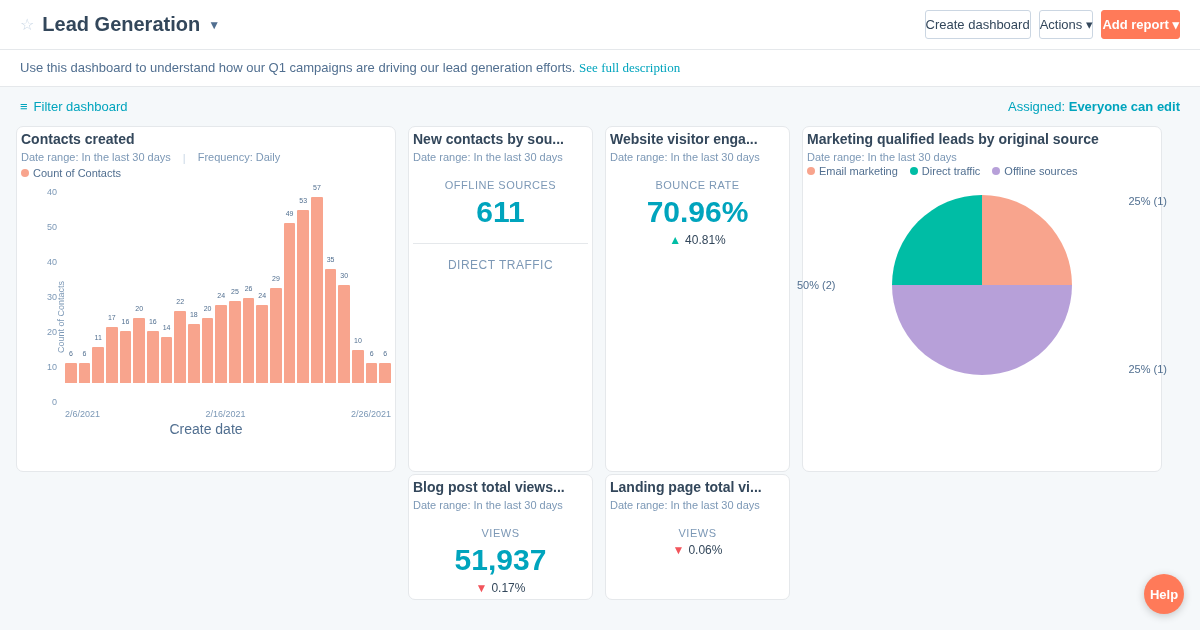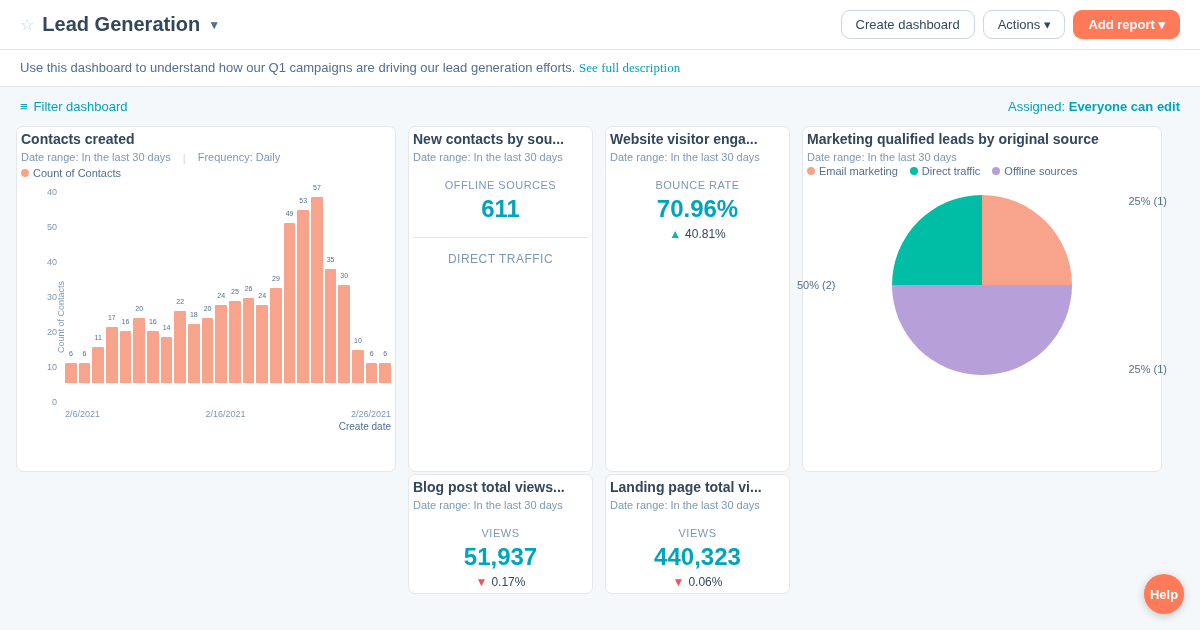--- a/index.html
+++ b/index.html
@@ -5,21 +5,21 @@
     * { box-sizing: border-box; margin: 0; padding: 0; }
     body { font-family: -apple-system, BlinkMacSystemFont, 'Segoe UI', sans-serif; background: #f5f8fa; color: #33475b; font-size: 13px; }
 
     
     .header { background: #fff; border-bottom: 1px solid #e5e8eb; padding: 10px 20px; display: flex; align-items: center; justify-content: space-between; }
     .header-left { display: flex; align-items: center; gap: 8px; }
     .star-icon { color: #c8d6e5; font-size: 16px; cursor: pointer; }
     .page-title { font-size: 20px; font-weight: 600; color: #33475b; }
     .dropdown-icon { color: #516f90; font-size: 12px; }
     .header-right { display: flex; gap: 8px; }
-    .btn { padding: 6px 14px; border-radius: 9px; font-size: 13px; cursor: pointer; display: flex; align-items: center; gap: 4px; }
+    .btn { padding: 6px 0; border-radius: 3px; font-size: 13px; cursor: pointer; display: flex; align-items: center; gap: 4px; }
     .btn-outline { background: #fff; border: 1px solid #cbd6e2; color: #33475b; }
     .btn-primary { background: #ff7a59; border: 1px solid #ff7a59; color: #fff; font-weight: 600; }
 
     
     .subheader { background: #fff; border-bottom: 1px solid #e5e8eb; padding: 10px 20px; font-size: 13px; color: #516f90; }
     .subheader a { color: #00a4bd; text-decoration: none; font-family: Liberation Serif, serif; }
 
     
     .filter-bar { padding: 12px 20px; display: flex; justify-content: space-between; align-items: center; }
     .filter-btn { display: flex; align-items: center; gap: 6px; color: #00a4bd; font-size: 13px; cursor: pointer; font-weight: 500; }
@@ -36,21 +36,21 @@
     .card-date { font-size: 11px; color: #7c98b6; margin-bottom: 2px; }
     .card-legend { display: flex; gap: 12px; margin-bottom: 8px; flex-wrap: wrap; }
     .legend-item { display: flex; align-items: center; gap: 4px; font-size: 11px; color: #516f90; }
     .legend-dot { width: 8px; height: 8px; border-radius: 50%; display: inline-block; }
 
     
     .chart-card { flex: 0 0 380px; }
 
     
     .metric-label { font-size: 11px; letter-spacing: 0.5px; color: #7c98b6; text-transform: uppercase; text-align: center; margin-top: 16px; margin-bottom: 4px; }
-    .metric-value { font-size: 24px; font-weight: 600; color: #00a4bd; text-align: center; }
+    .metric-value { font-size: 30px; font-weight: 600; color: #00a4bd; text-align: center; }
     .metric-change { display: flex; align-items: center; justify-content: center; gap: 4px; font-size: 12px; color: #33475b; margin-top: 4px; }
     .metric-divider { border: none; border-top: 1px solid #e5e8eb; margin: 14px 0; }
     .metric-sub-label { font-size: 12px; color: #7c98b6; text-align: center; letter-spacing: 0.5px; text-transform: uppercase; }
     .arrow-up { color: #00bda5; }
     .arrow-down { color: #f2545b; }
 
     
     .pie-card { flex: 0 0 360px; }
 
     
@@ -246,21 +246,21 @@
                 <div style="width: 100%; height: 20px; background: rgb(248, 164, 141); border-radius: 1px 1px 0px 0px; position: relative;">
                   <div style="position: absolute; top: -13px; left: 50%; transform: translateX(-50%); font-size: 7px; color: rgb(81, 111, 144); white-space: nowrap;">6</div>
                 </div>
               </div>
             </div>
           <div class="x-axis-labels" style="padding-left:44px;display:flex;justify-content:space-between;font-size:9px;color:#7c98b6;margin-top:2px;">
             <span>2/6/2021</span>
               <span>2/16/2021</span>
               <span>2/26/2021</span>
           </div>
-          <div class="chart-x-title" style="font-size:10px;color:#516f90;text-align:right;margin-top:2px;">Create date</div>
+          <div class="chart-x-title" style="font-size:14px;color:#516f90;text-align:center;margin-top:2px;">Create date</div>
         </div>
       </div>
     </div>
 
     <div class="card" style="flex:0 0 185px;">
       <div class="card-title">New contacts by sou...</div>
       <div class="card-date">Date range: In the last 30 days</div>
       <div class="metric-label">OFFLINE SOURCES</div>
       <div class="metric-value">611</div>
       <hr class="metric-divider">
@@ -325,21 +325,20 @@
       <div class="metric-change">
         <span class="arrow-down">▼</span>
         <span>0.17%</span>
       </div>
     </div>
 
     <div class="card" style="flex:0 0 185px;">
       <div class="card-title">Landing page total vi...</div>
       <div class="card-date">Date range: In the last 30 days</div>
       <div class="metric-label">VIEWS</div>
-      <div class="metric-value">440,323</div>
       <div class="metric-change">
         <span class="arrow-down">▼</span>
         <span>0.06%</span>
       </div>
     </div>
     <div style="flex:0 0 360px;"></div>
   </div>
 
 </div>
 

